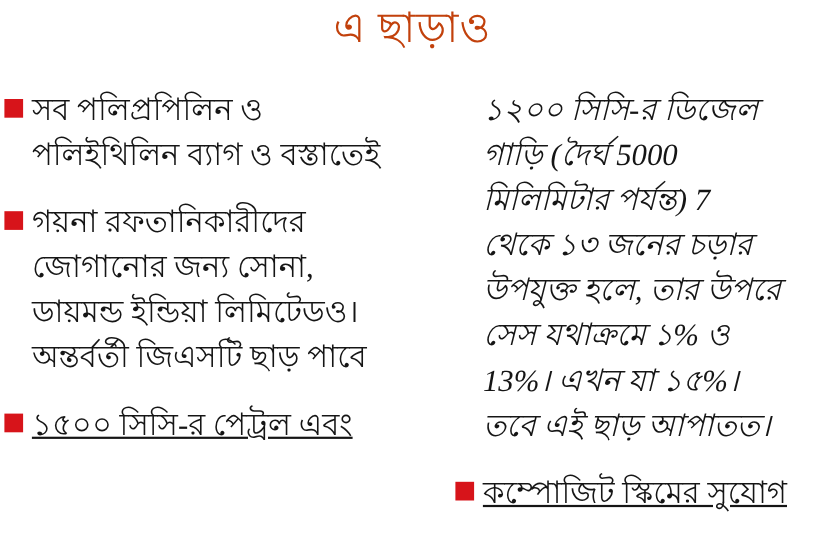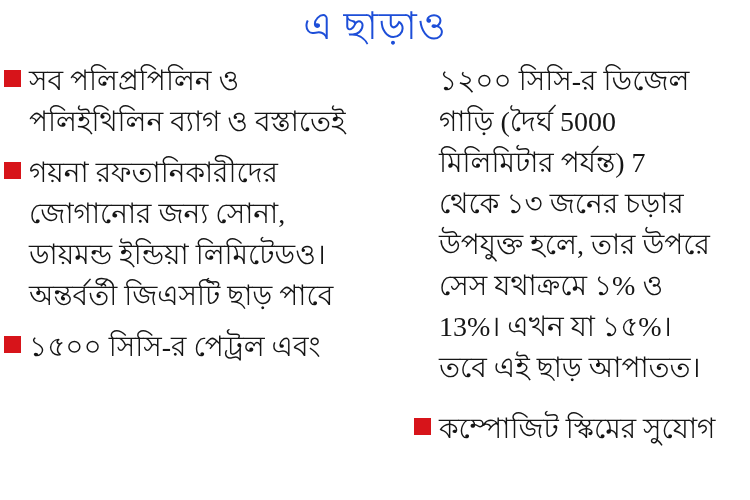--- a/index.html
+++ b/index.html
@@ -17,55 +17,58 @@
     color: #151515;
   }
   .headline {
     position: absolute;
     top: 0px;
     left: 0;
     width: 100%;
     text-align: center;
     font-size: 38px;
     line-height: 52px;
-    color: #1d4ed8;
+    color: #c2410c;
     letter-spacing: 1px;
   }
   .col {
     position: absolute;
     top: 60px;
   }
   .col-left {
     left: 4px;
     width: 404px;
   }
   .col-right {
     left: 414px;
     width: 336px;
   }
   .item {
     position: relative;
     padding-left: 25px;
     font-size: 28px;
     line-height: 41px;
     margin-bottom: 10px;
+    margin-top: 20px;
   }
   .item .bullet {
     position: absolute;
     left: 0;
     top: 10px;
     width: 17px;
     height: 17px;
     background: #d7141a;
   }
   .col-right .item.no-bullet {
     margin-bottom: 20px;
+    font-style: italic;
   }
   .item:last-child {
     margin-bottom: 0;
+    text-decoration: underline;
   }
   .text-line {
     white-space: nowrap;
   }
 </style>
 </head>
 <body>
 
 <div class="page">
 

